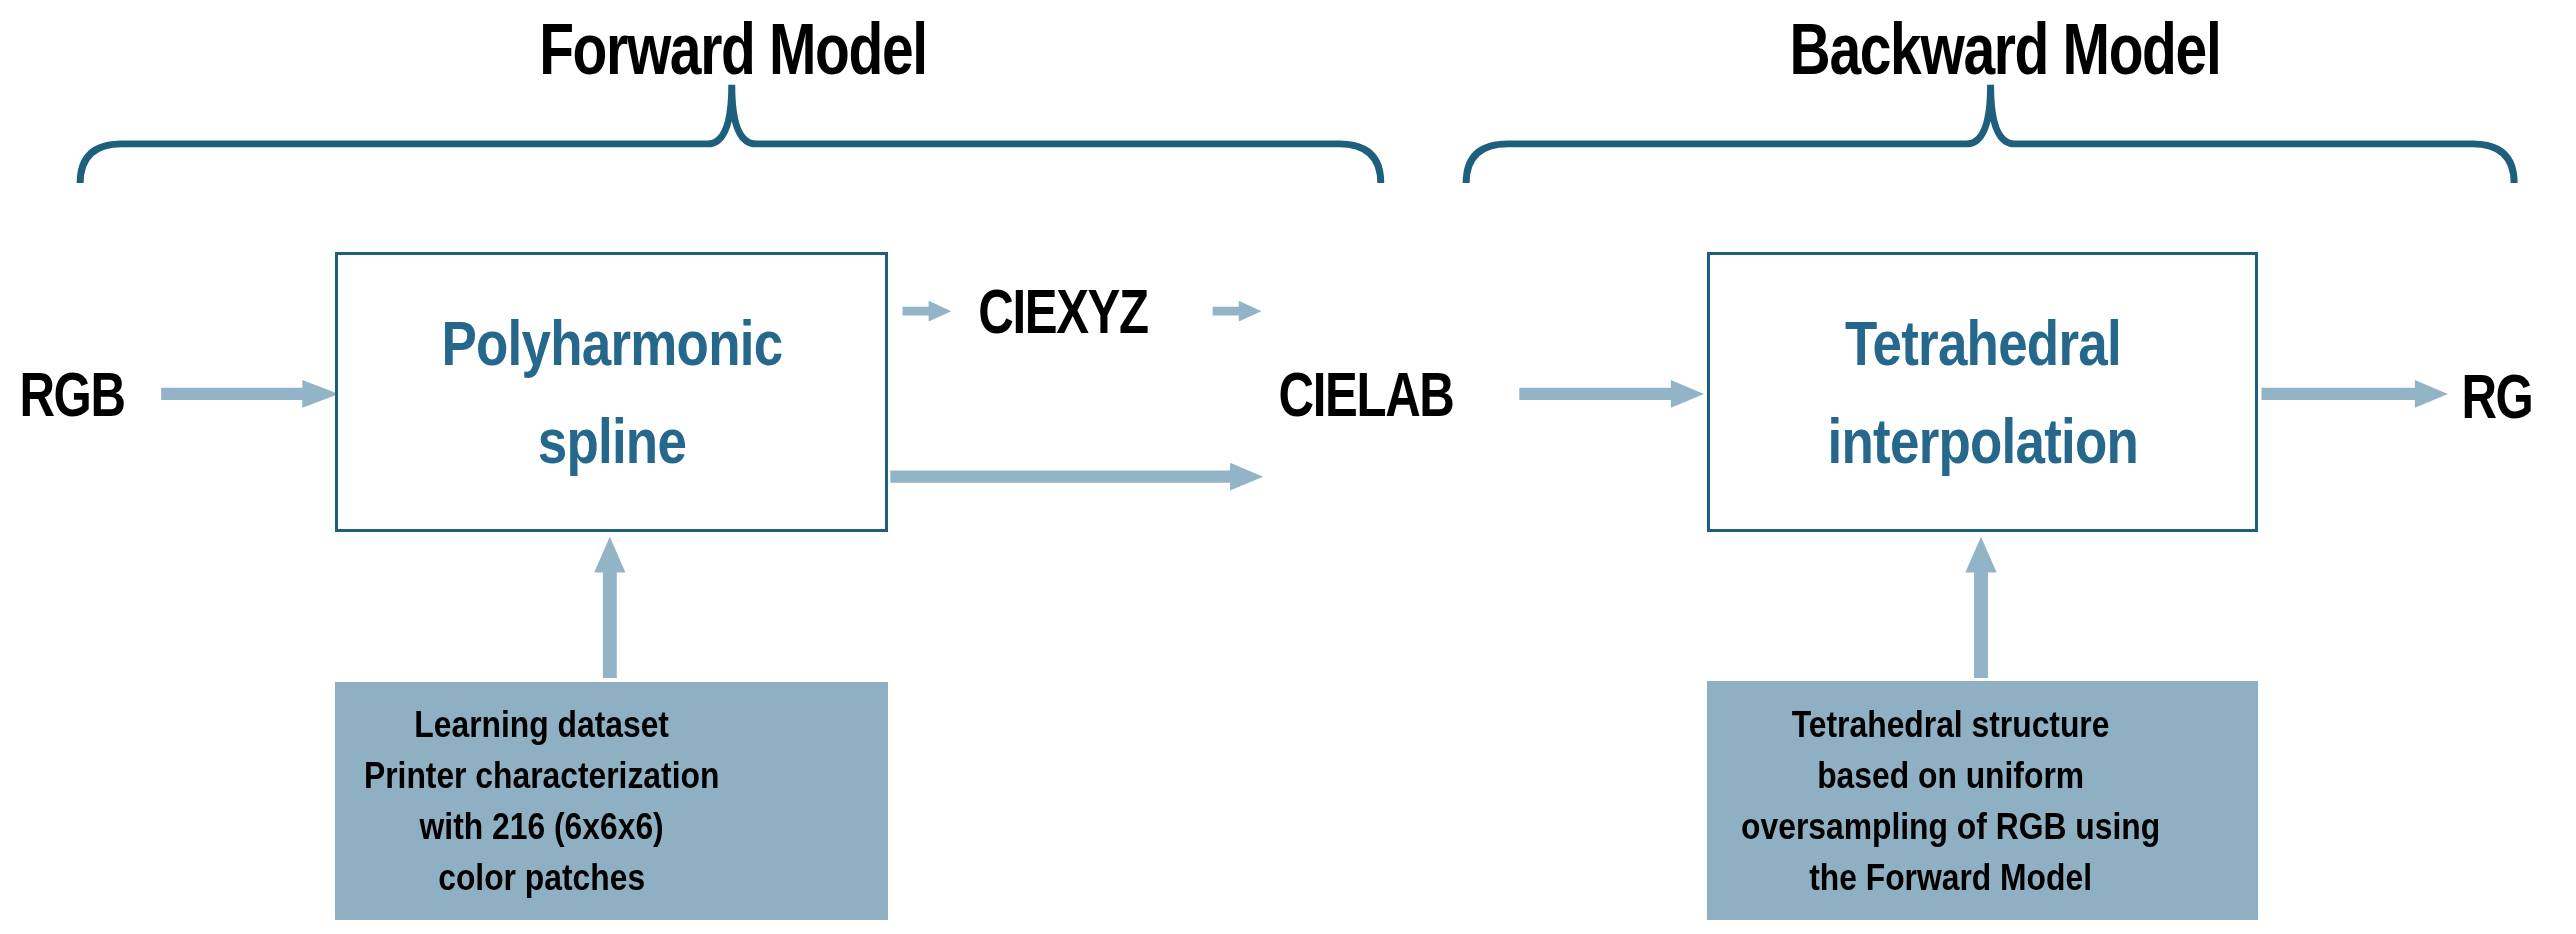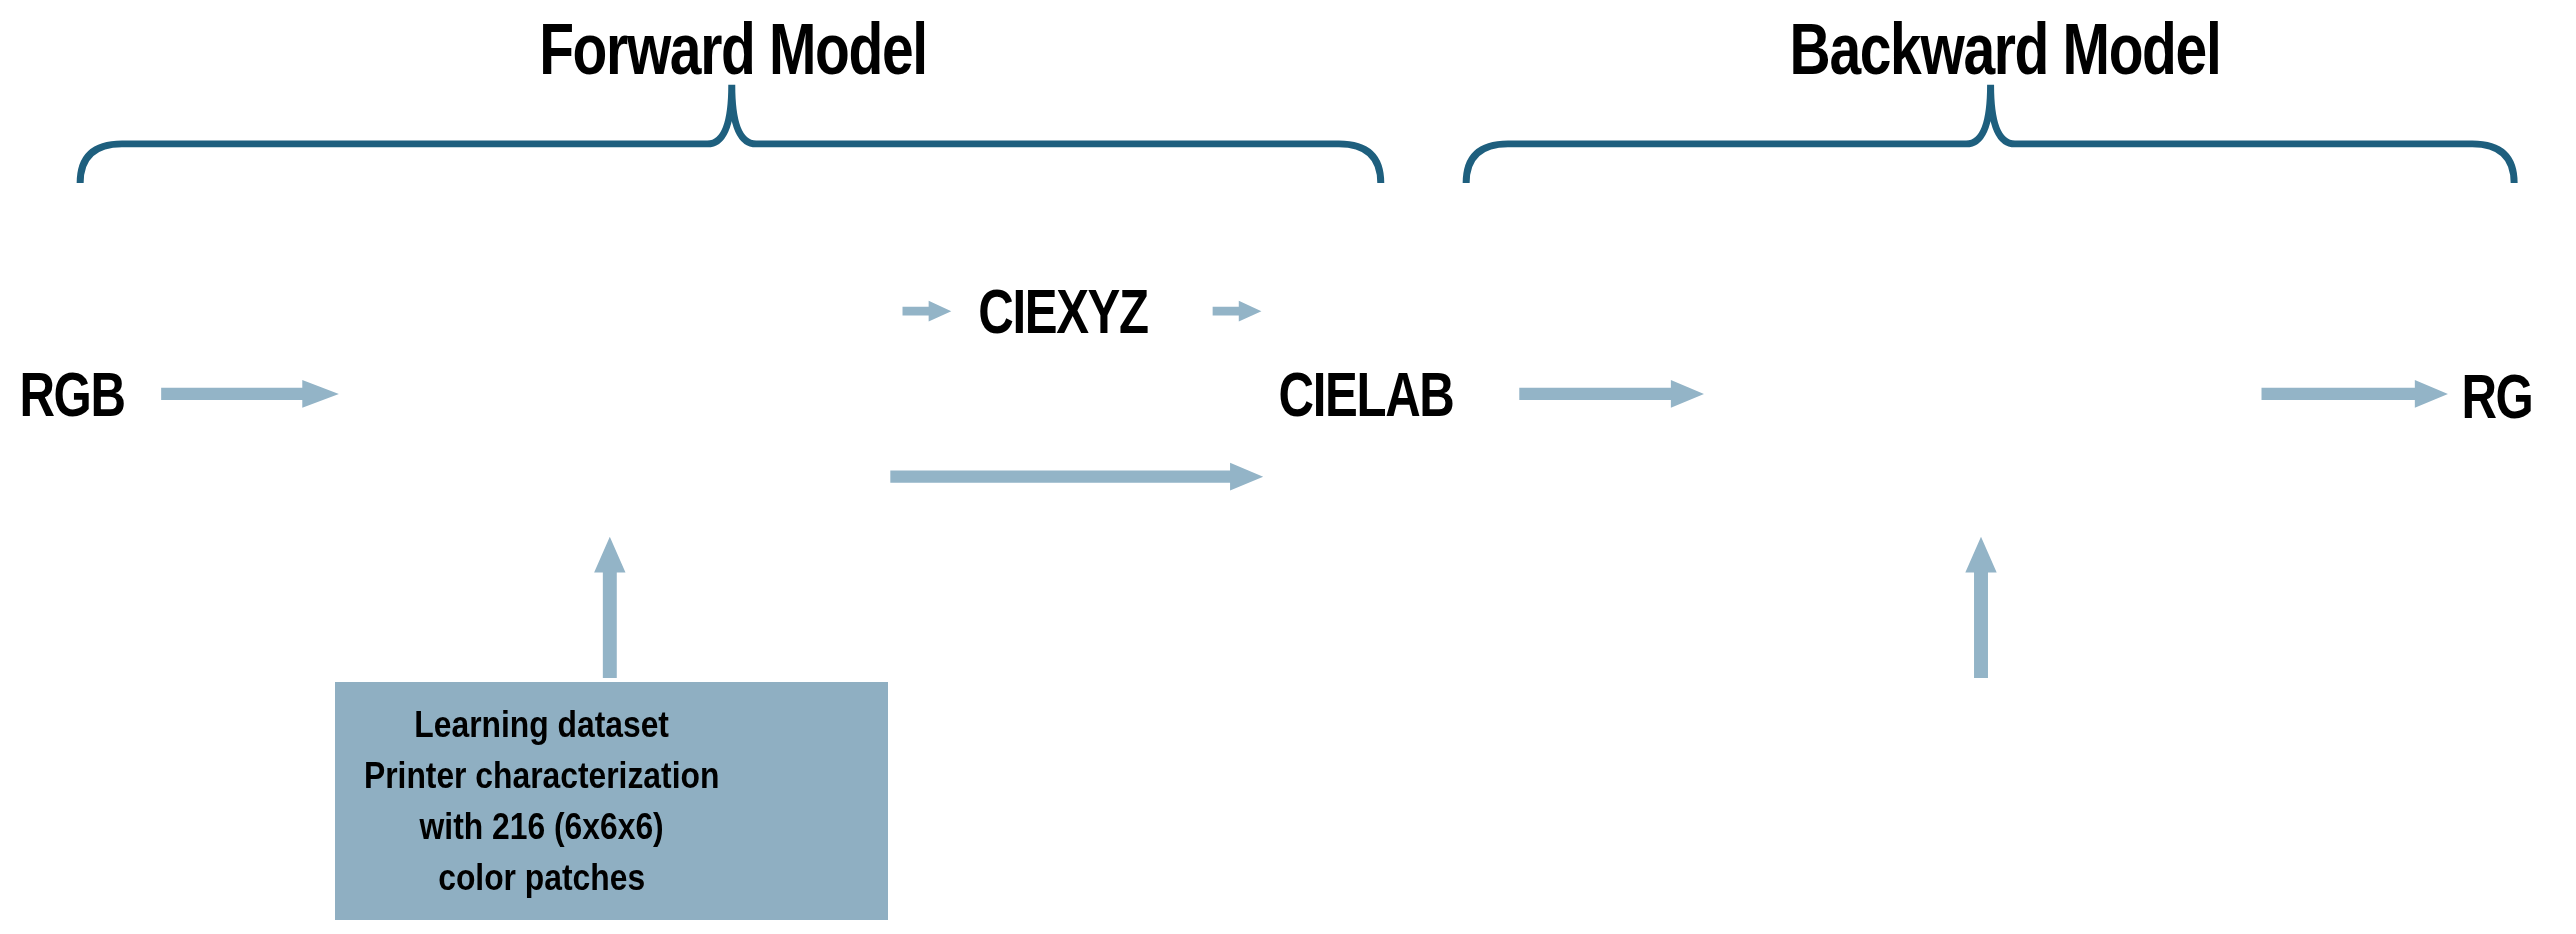--- a/index.html
+++ b/index.html
@@ -104,24 +104,38 @@
   </svg>
 
   <div class="title" style="left:733px">Forward Model</div>
   <div class="title" style="left:2005px">Backward Model</div>
 
   <div class="label" style="left:72px; top:394px">RGB</div>
   <div class="label" style="left:1063px; top:311px">CIEXYZ</div>
   <div class="label" style="left:1366px; top:394px">CIELAB</div>
   <div class="label" style="left:2514px; top:396px">RGB</div>
 
+  <div class="process-box" style="left:335px; top:252px; width:553px; height:280px">
+    <div class="process-box-title">Polyharmonic
+spline</div>
+  </div>
 
+  <div class="process-box" style="left:1707px; top:252px; width:551px; height:280px">
+    <div class="process-box-title">Tetrahedral
+interpolation</div>
+  </div>
 
   <div class="data-box" style="left:335px; top:682px; width:553px; height:238px">
     <div class="data-box-text">Learning dataset
 Printer characterization
 with 216 (6x6x6)
 color patches</div>
   </div>
 
+  <div class="data-box" style="left:1707px; top:681px; width:551px; height:239px">
+    <div class="data-box-text">Tetrahedral structure
+based on uniform
+oversampling of RGB using
+the Forward Model</div>
+  </div>
 
 </div>
 
 
 </body></html>

